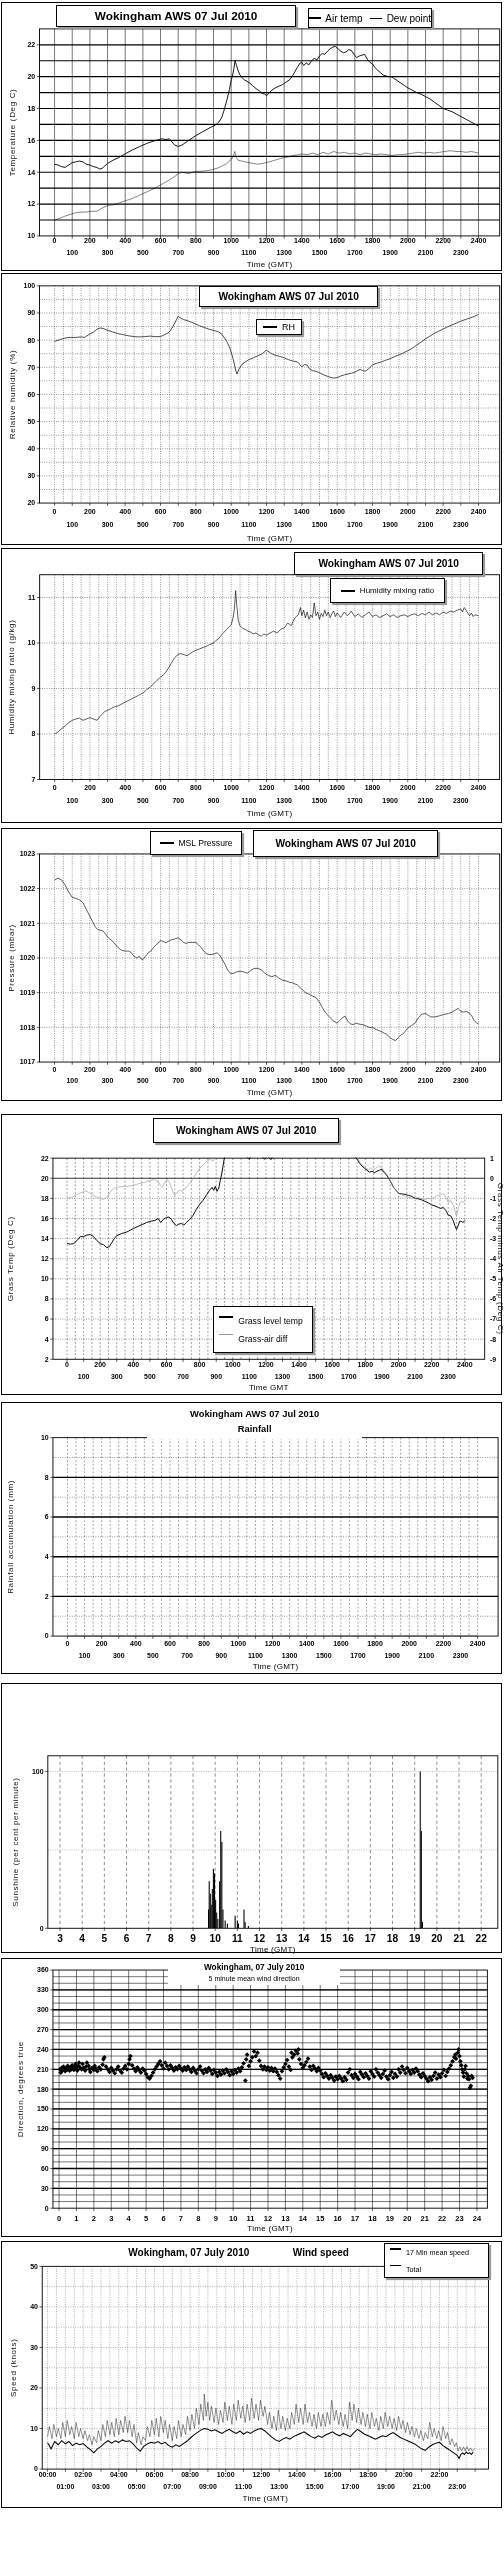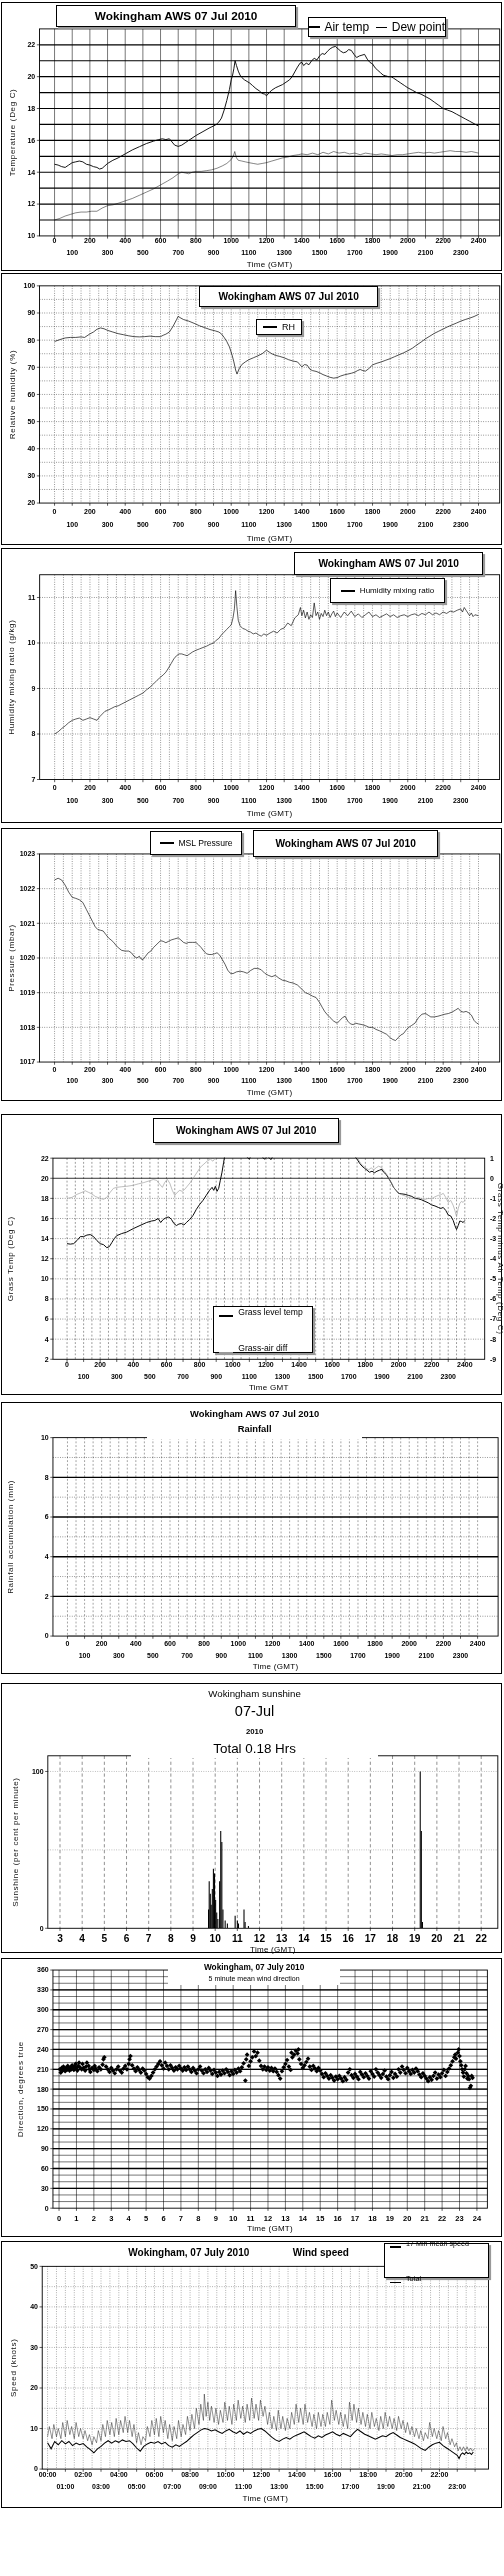--- a/index.html
+++ b/index.html
@@ -6,21 +6,21 @@
   body{width:504px;height:2576px;position:relative;background:#fff;
        font-family:"Liberation Sans", sans-serif;color:#000}
   .panel{position:absolute;left:1.1px;width:501px;border:0.9px solid #000;
          background:#fff;box-sizing:border-box}
   svg.plot{position:absolute;left:0;top:0}
   .tbox{position:absolute;background:#fff;border:0.8px solid #000;
         box-shadow:2.1px 2.1px 0 #999;display:flex;align-items:center;
         justify-content:center;font-weight:700;box-sizing:border-box;white-space:nowrap}
   .tbox .lbl{font-weight:400}
   .tbox.col{flex-direction:column;align-items:flex-start;justify-content:center;padding-left:5.4px}
-  .tbox.col .row{display:flex;align-items:flex-end;margin:13px 0}
+  .tbox.col .row{display:flex;align-items:flex-start;margin:4px 0}
   .tplain{position:absolute;background:#fff;text-align:center}
   .dash{display:inline-block;width:14px;height:0;border-top:2.1px solid #000;margin-right:4.8px}
   .dash.thin{border-top-width:0.9px}
   .dash.gray{border-color:#999;border-top-width:1.1px}
   .sp{display:inline-block;width:9.7px}
 </style>
 </head>
 <body>
 
 <section class="panel" style="top:2.1px;height:269px">
@@ -131,21 +131,21 @@
       <text x="499" y="492" text-anchor="middle" font-size="15" font-weight="400" fill="#000" letter-spacing="0.5">Time (GMT)</text>
       <clipPath id="clip0">
         <rect x="69" y="47" width="860" height="388"></rect>
       </clipPath>
       <polyline points="98.0,300.4 104.6,301.9 111.2,304.8 117.8,306.3 124.3,301.9 130.9,297.4 137.5,295.9 144.1,294.4 150.7,295.9 157.3,300.4 163.9,301.9 170.5,304.8 177.0,306.3 182.0,309.3 186.9,307.8 191.9,303.4 196.8,298.9 206.7,293.0 216.6,288.5 229.7,281.1 242.9,273.7 256.1,267.7 269.3,261.8 282.4,257.3 292.3,254.4 298.9,252.9 305.5,254.4 312.1,252.9 317.0,258.8 322.0,264.8 328.6,267.1 335.1,264.8 341.7,260.3 348.3,255.8 361.5,246.9 374.7,239.5 387.8,232.1 394.4,229.1 399.4,226.2 404.3,221.7 409.2,214.3 414.2,199.4 419.1,181.6 424.1,160.8 427.4,143.0 430.0,134.1 432.3,122.2 434.6,107.4 437.2,116.3 440.5,126.7 443.8,134.1 447.1,138.6 452.1,143.0 457.0,146.0 461.9,149.0 466.9,153.4 473.5,159.3 480.1,163.8 485.0,168.3 489.9,169.7 493.2,172.7 498.2,166.8 503.1,162.3 509.7,157.9 516.3,154.9 522.9,151.9 529.5,147.5 536.1,143.0 541.0,137.1 545.9,128.2 550.9,119.3 555.8,111.8 559.1,110.4 562.4,116.3 567.3,111.8 572.3,114.8 577.2,107.4 582.2,102.9 587.1,105.9 592.0,98.5 597.0,94.0 601.9,95.5 606.9,89.6 611.8,85.1 616.7,82.1 621.7,80.7 626.6,85.1 631.6,89.6 636.5,92.5 641.5,91.1 646.4,86.6 651.3,88.1 656.3,95.5 661.2,101.4 666.2,98.5 671.1,97.0 676.0,95.5 681.0,104.4 685.9,110.4 690.9,113.3 695.8,120.7 700.7,125.2 705.7,129.7 710.6,134.1 715.6,135.6 720.5,137.1 725.4,137.1 730.4,140.0 737.0,144.5 743.6,149.0 750.1,153.4 756.7,157.9 765.0,162.3 773.2,166.8 781.4,169.7 789.7,174.2 797.9,178.6 806.1,184.6 814.4,190.5 822.6,196.5 830.8,199.4 839.1,202.4 847.3,206.9 855.5,211.3 863.8,215.8 872.0,220.2 880.2,224.7 888.5,229.1" fill="none" stroke="#000" stroke-width="1.7" clip-path="url(#clip0)"></polyline>
       <polyline points="98.0,404.3 107.9,401.3 117.8,396.9 127.6,393.9 137.5,390.9 147.4,389.5 157.3,389.5 167.2,388.0 177.0,388.0 186.9,382.0 196.8,377.6 206.7,376.1 216.6,373.1 229.7,368.7 242.9,364.2 256.1,358.3 269.3,352.3 282.4,346.4 295.6,339.0 308.8,331.6 318.7,325.6 328.6,318.2 335.1,315.2 341.7,316.7 348.3,318.2 354.9,315.2 361.5,313.7 371.4,313.7 381.3,312.3 391.1,310.8 401.0,307.8 410.9,303.4 419.1,298.9 427.4,291.5 431.3,285.5 434.0,276.6 437.2,288.5 440.5,293.0 447.1,294.4 453.7,295.9 460.3,297.4 468.5,298.9 476.8,300.4 485.0,298.9 493.2,297.4 503.1,294.4 513.0,291.5 522.9,288.5 532.8,287.0 542.6,284.1 552.5,282.6 559.1,281.1 569.0,282.6 578.9,279.6 588.8,282.6 598.6,278.1 608.5,281.1 618.4,276.6 628.3,279.6 638.2,278.1 648.0,281.1 657.9,279.6 667.8,282.6 677.7,279.6 687.6,281.1 697.4,282.6 707.3,281.1 717.2,282.6 727.1,284.1 737.0,282.6 746.8,282.6 756.7,281.1 766.6,279.6 776.5,278.1 786.4,279.6 796.3,278.1 806.1,279.6 816.0,278.1 825.9,276.6 835.8,275.1 845.7,276.6 855.5,276.6 865.4,278.1 875.3,276.6 888.5,279.6" fill="none" stroke="#000" stroke-width="0.9" clip-path="url(#clip0)"></polyline>
     </svg>
   <div class="tbox" style="left:54px;top:2.1px;width:240px;height:21.5px;font-size:11.8px">
     <span>Wokingham AWS 07 Jul 2010</span>
   </div>
-  <div class="tbox" style="left:306px;top:14px;width:138px;height:20.4px;font-size:12px">
+  <div class="tbox" style="left:306px;top:5px;width:124px;height:20.4px;font-size:10px">
     <span class="dash"></span>
     <span class="lbl">Air temp</span>
     <span class="sp"></span>
     <span class="dash thin"></span>
     <span class="lbl">Dew point</span>
   </div>
 </section>
 
 <section class="panel" style="top:273px;height:272px">
   <svg class="plot" width="502" height="272" viewBox="0 0 936 507">
@@ -964,26 +964,20 @@
       <line x1="434.655172413793" y1="455.5" x2="434.655172413793" y2="432.58181818181816" stroke="#000" stroke-width="2"></line>
       <line x1="438.7931034482759" y1="455.5" x2="438.7931034482759" y2="441.3636363636364" stroke="#000" stroke-width="2"></line>
       <line x1="440.86206896551727" y1="455.5" x2="440.86206896551727" y2="447.2181818181818" stroke="#000" stroke-width="2"></line>
       <line x1="451.2068965517242" y1="455.5" x2="451.2068965517242" y2="420.8727272727273" stroke="#000" stroke-width="2"></line>
       <line x1="453.27586206896547" y1="455.5" x2="453.27586206896547" y2="444.2909090909091" stroke="#000" stroke-width="2"></line>
       <line x1="459.4827586206897" y1="455.5" x2="459.4827586206897" y2="451.6090909090909" stroke="#000" stroke-width="2"></line>
       <line x1="780.1724137931034" y1="455.5" x2="780.1724137931034" y2="163.27272727272728" stroke="#000" stroke-width="2"></line>
       <line x1="782.2413793103449" y1="455.5" x2="782.2413793103449" y2="274.5090909090909" stroke="#000" stroke-width="2"></line>
       <line x1="784.3103448275863" y1="455.5" x2="784.3103448275863" y2="444.2909090909091" stroke="#000" stroke-width="2"></line>
     </svg>
-  <div class="tplain" style="left:129px;top:2.1px;width:247px">
-    <div style="font-size:9.7px;line-height:15px">Wokingham sunshine</div>
-    <div style="font-size:14.5px;line-height:21.5px">07-Jul</div>
-    <div style="font-size:7.8px;font-weight:700;line-height:17px">2010</div>
-    <div style="font-size:13.4px;line-height:18px">Total 0.18 Hrs</div>
-  </div>
 </section>
 
 <section class="panel" style="top:1958px;height:279px">
   <svg class="plot" width="502" height="279" viewBox="0 0 936 519">
       <line x1="106.3627254509018" y1="20" x2="106.3627254509018" y2="464" stroke="#000" stroke-width="1"></line>
       <line x1="138.82765531062125" y1="20" x2="138.82765531062125" y2="464" stroke="#000" stroke-width="1"></line>
       <line x1="171.29258517034066" y1="20" x2="171.29258517034066" y2="464" stroke="#000" stroke-width="1"></line>
       <line x1="203.75751503006012" y1="20" x2="203.75751503006012" y2="464" stroke="#000" stroke-width="1"></line>
       <line x1="236.22244488977952" y1="20" x2="236.22244488977952" y2="464" stroke="#000" stroke-width="1"></line>
       <line x1="268.687374749499" y1="20" x2="268.687374749499" y2="464" stroke="#000" stroke-width="1"></line>

